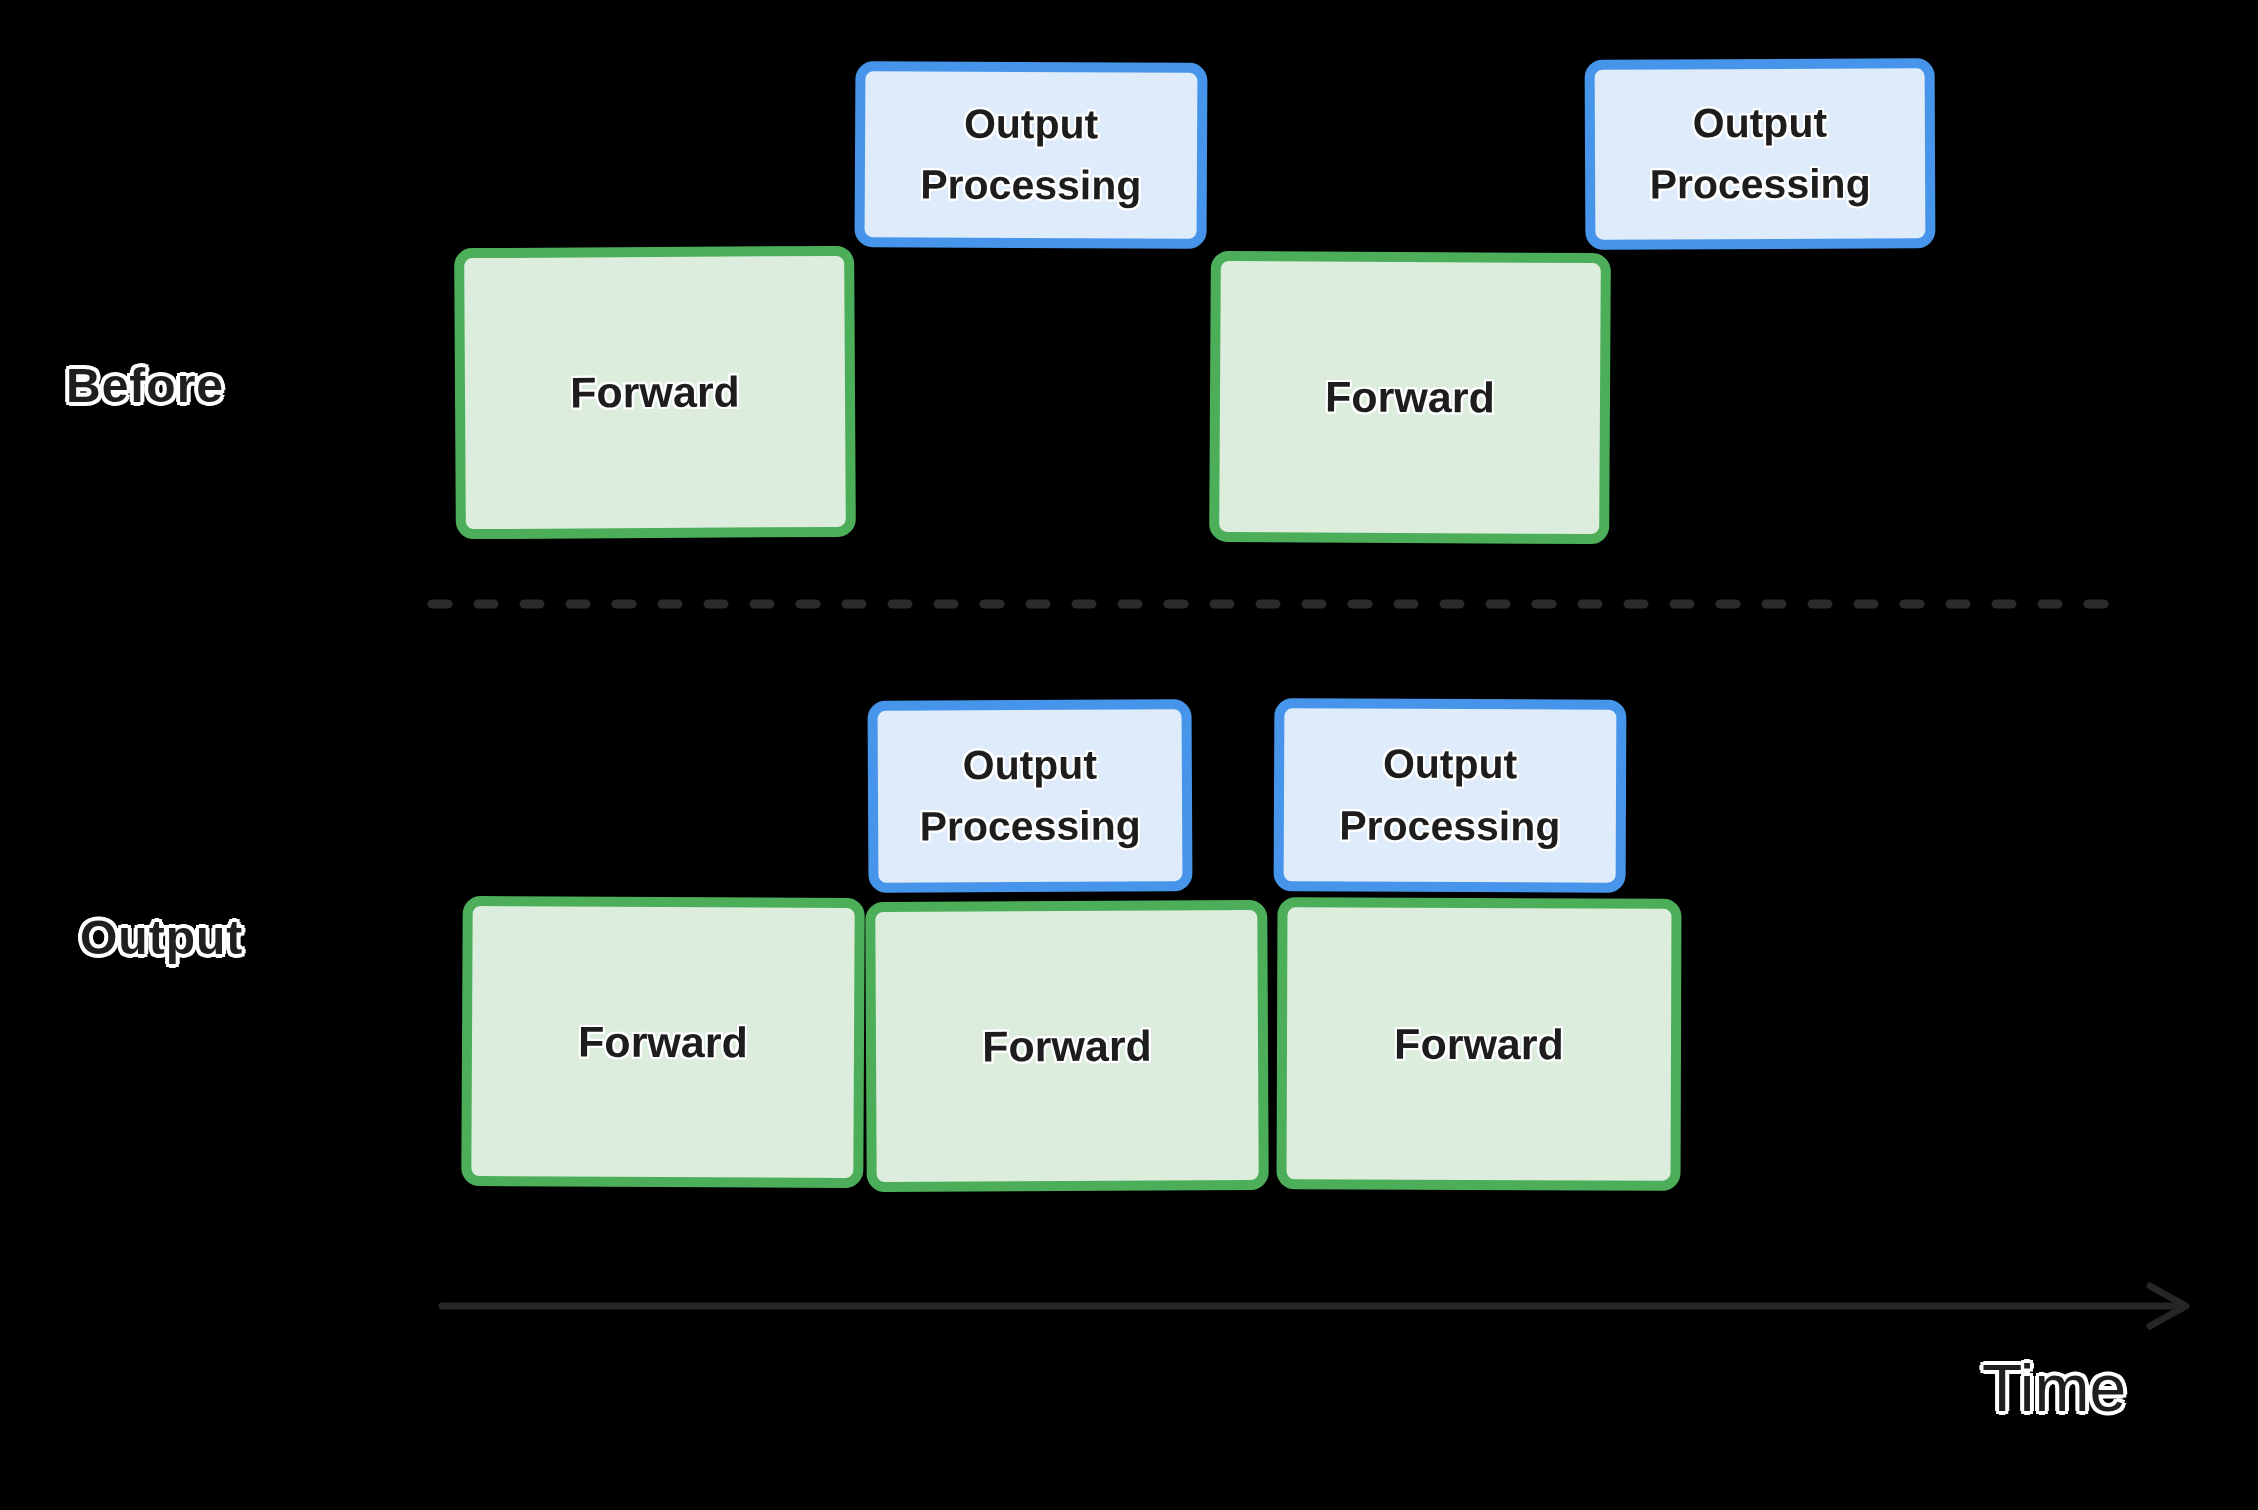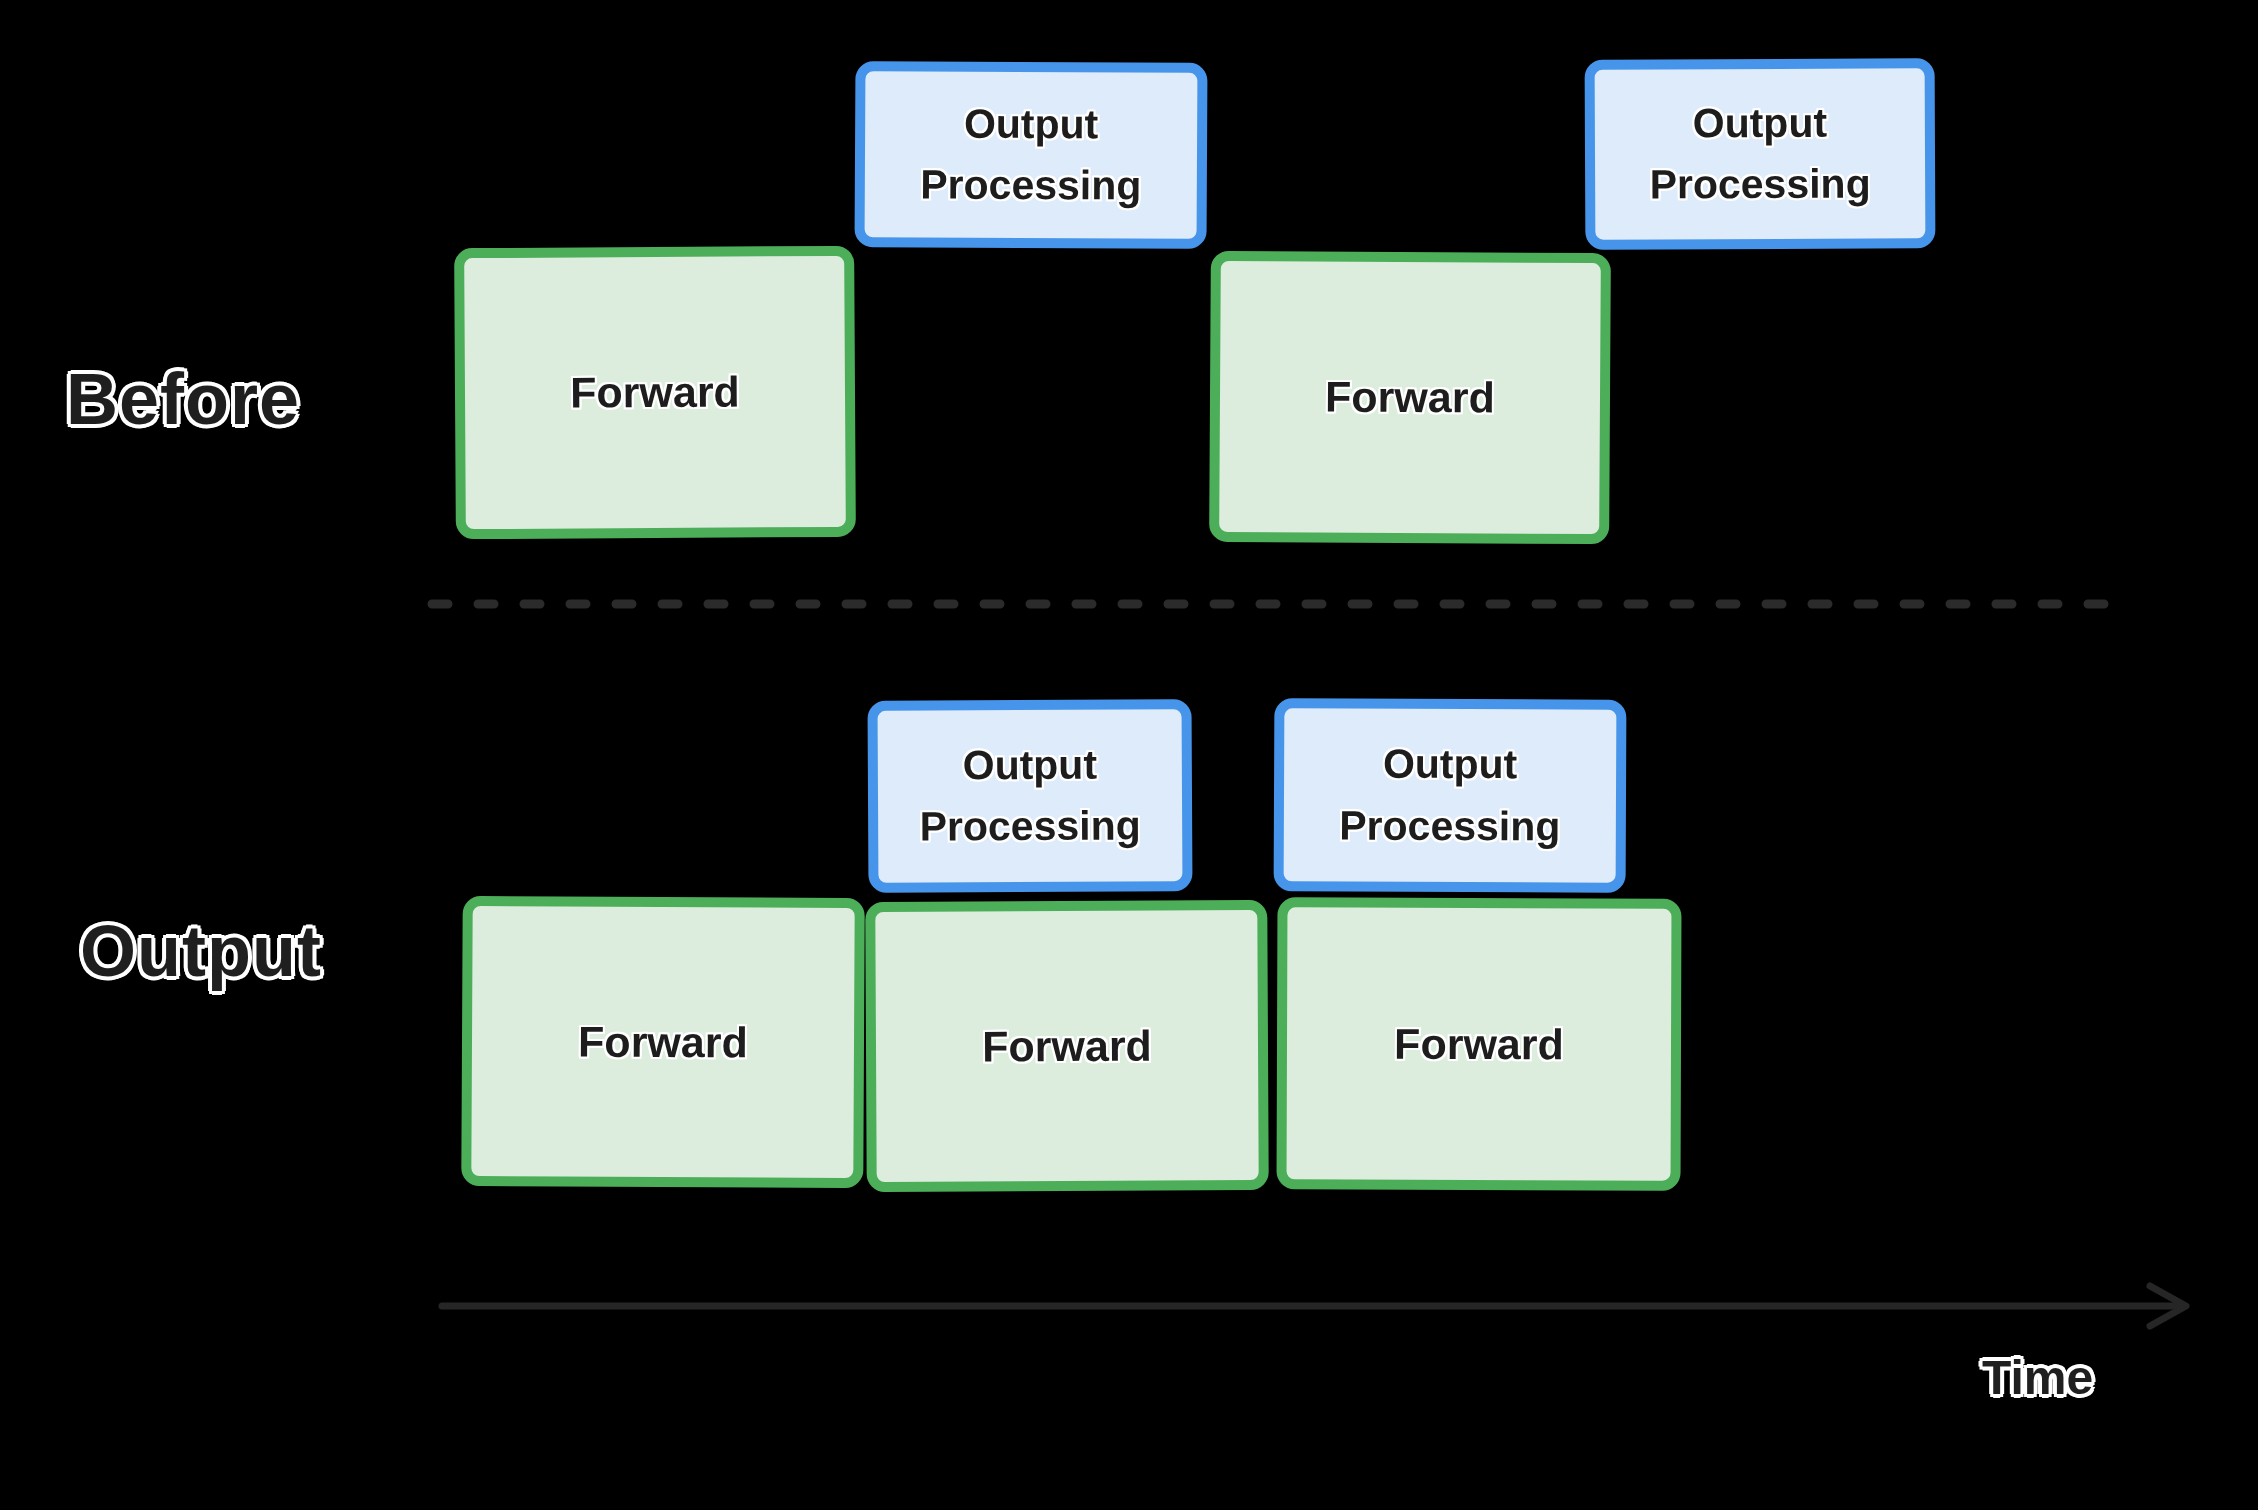--- a/index.html
+++ b/index.html
@@ -21,34 +21,34 @@
     font-family:"Liberation Sans", sans-serif;
   }
   .canvas{
     position:relative;
     width:2258px;height:1510px;
     background:var(--canvas-bg);
   }
   
   .section-label{
     position:absolute;
-    font-size:72px;font-weight:700;
+    font-size:48px;font-weight:700;
     color:var(--label-text);
     letter-spacing:1px;
     text-shadow:
       -3px -3px 0 var(--label-outline), 3px -3px 0 var(--label-outline),
       -3px  3px 0 var(--label-outline), 3px  3px 0 var(--label-outline),
       -4px  0   0 var(--label-outline), 4px  0   0 var(--label-outline),
        0   -4px 0 var(--label-outline), 0    4px 0 var(--label-outline);
   }
   .label-before{left:66px;top:358px;}
   .label-after{left:80px;top:910px;}
   .label-time{
     position:absolute;left:1982px;top:1350px;
-    font-size:48px;font-weight:700;
+    font-size:66px;font-weight:400;
     color:var(--label-text);
     text-shadow:
       -3px -3px 0 var(--label-outline), 3px -3px 0 var(--label-outline),
       -3px  3px 0 var(--label-outline), 3px  3px 0 var(--label-outline),
       -4px  0   0 var(--label-outline), 4px  0   0 var(--label-outline),
        0   -4px 0 var(--label-outline), 0    4px 0 var(--label-outline);
   }
   
   .box{
     position:absolute;

